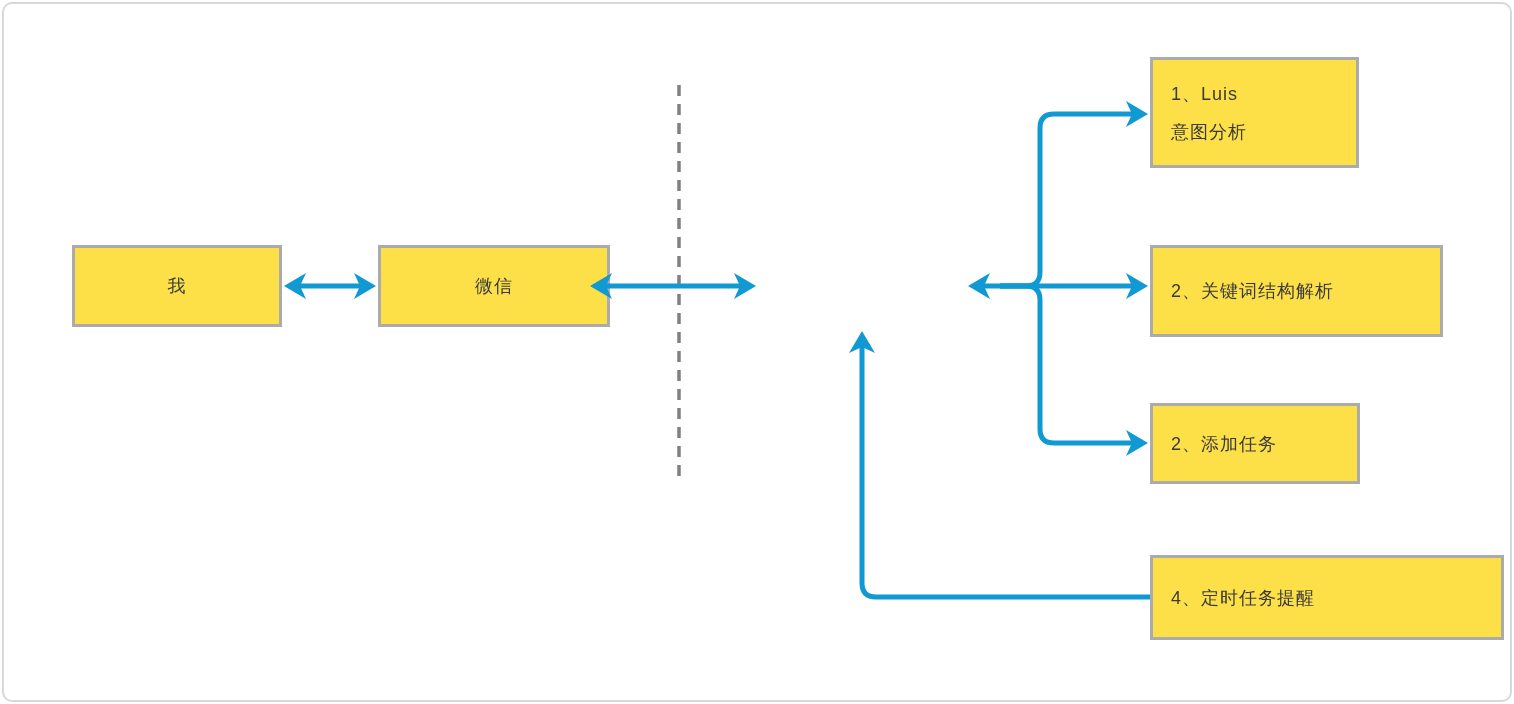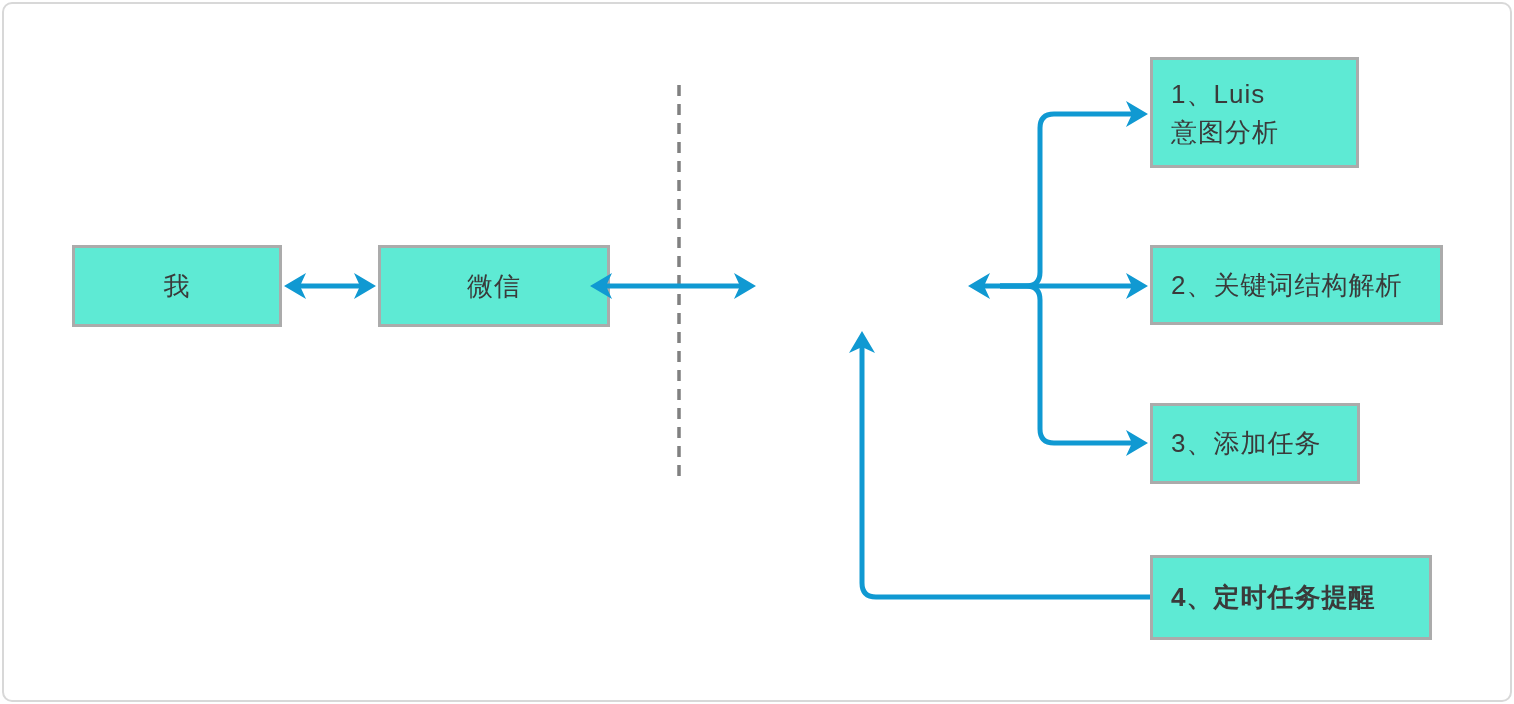--- a/index.html
+++ b/index.html
@@ -22,23 +22,23 @@
     position:absolute;
     left:2px;top:2px;right:2px;bottom:2px;
     border:2px solid var(--frame);
     border-radius:10px;
     pointer-events:none;
   }
   .node{
     position:absolute;
     box-sizing:border-box;
     border:3px solid var(--box-border);
-    background:#5eead4;
+    background:#fde047;
     color:var(--text);
-    font-size:26px;
+    font-size:18px;
     display:flex;
     align-items:center;
     justify-content:center;
     letter-spacing:1px;
     z-index:1;
   }
   .node.left-align{
     justify-content:flex-start;
     padding-left:18px;
     padding-right:10px;
@@ -46,23 +46,23 @@
   .node.two-line{
     flex-direction:column;
     align-items:flex-start;
     justify-content:center;
     line-height:38px;
   }
   .node-me       {left:72px;  top:245px; width:210px; height:82px;}
   .node-wechat   {left:378px; top:245px; width:232px; height:82px;}
   .node-assistant{left:758px; top:245px; width:210px; height:82px;}
   .node-step1    {left:1150px; top:57px;  width:209px; height:111px;}
-  .node-step2    {left:1150px; top:245px; width:293px; height:80px;}
+  .node-step2    {left:1150px; top:245px; width:293px; height:92px;}
   .node-step3    {left:1150px; top:403px; width:210px; height:81px;}
-  .node-step4    {left:1150px; top:555px; width:282px; height:85px;font-weight:bold;}
+  .node-step4    {left:1150px; top:555px; width:354px; height:85px;}
   svg.wires{
     position:absolute;left:0;top:0;
     z-index:2;
     pointer-events:none;
   }
   .stroke-accent{stroke:var(--accent);}
   .fill-accent{fill:var(--accent);}
   .wire{fill:none;stroke-width:5;}
   .divider{stroke:var(--divider);stroke-width:3.5;stroke-dasharray:11 8;fill:none;}
 </style>
@@ -85,21 +85,21 @@
   <div class="node node-step1 two-line left-align">
     <span>1、Luis</span>
     <span>意图分析</span>
   </div>
 
   <div class="node node-step2 left-align">
     <span>2、关键词结构解析</span>
   </div>
 
   <div class="node node-step3 left-align">
-    <span>3、添加任务</span>
+    <span>2、添加任务</span>
   </div>
 
   <div class="node node-step4 left-align">
     <span>4、定时任务提醒</span>
   </div>
 
   <svg class="wires" width="1514" height="704" viewBox="0 0 1514 704">
 
     <path class="divider" d="M 679 85 V 482"></path>
 

